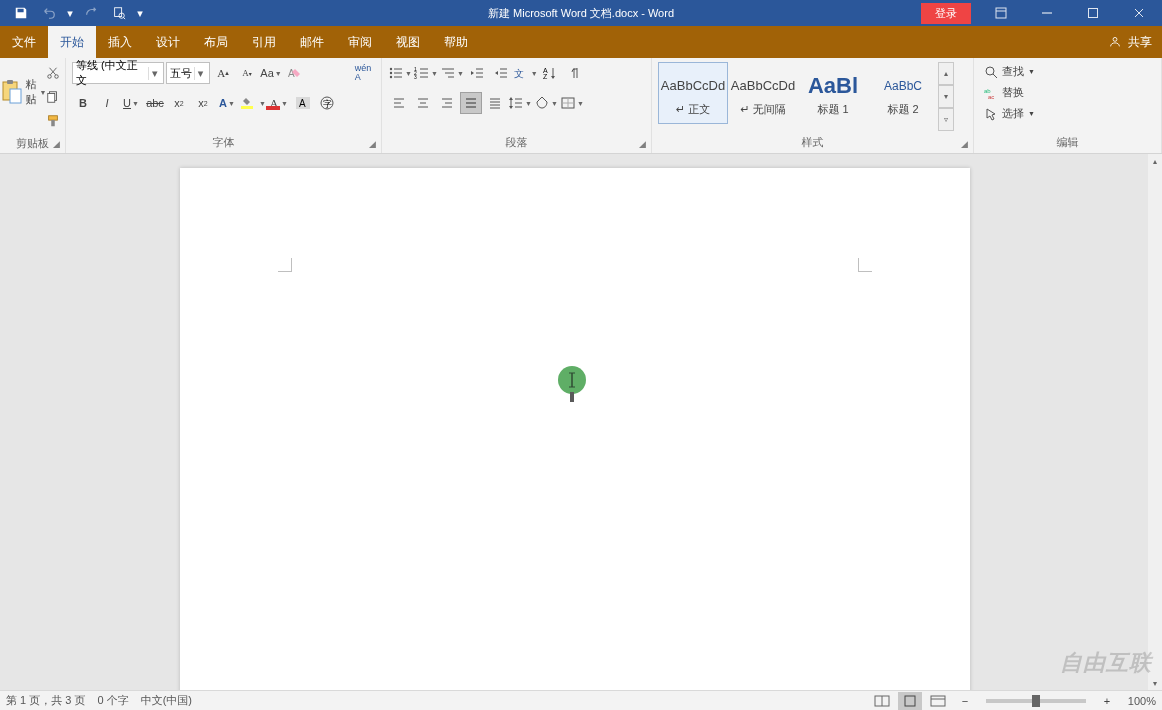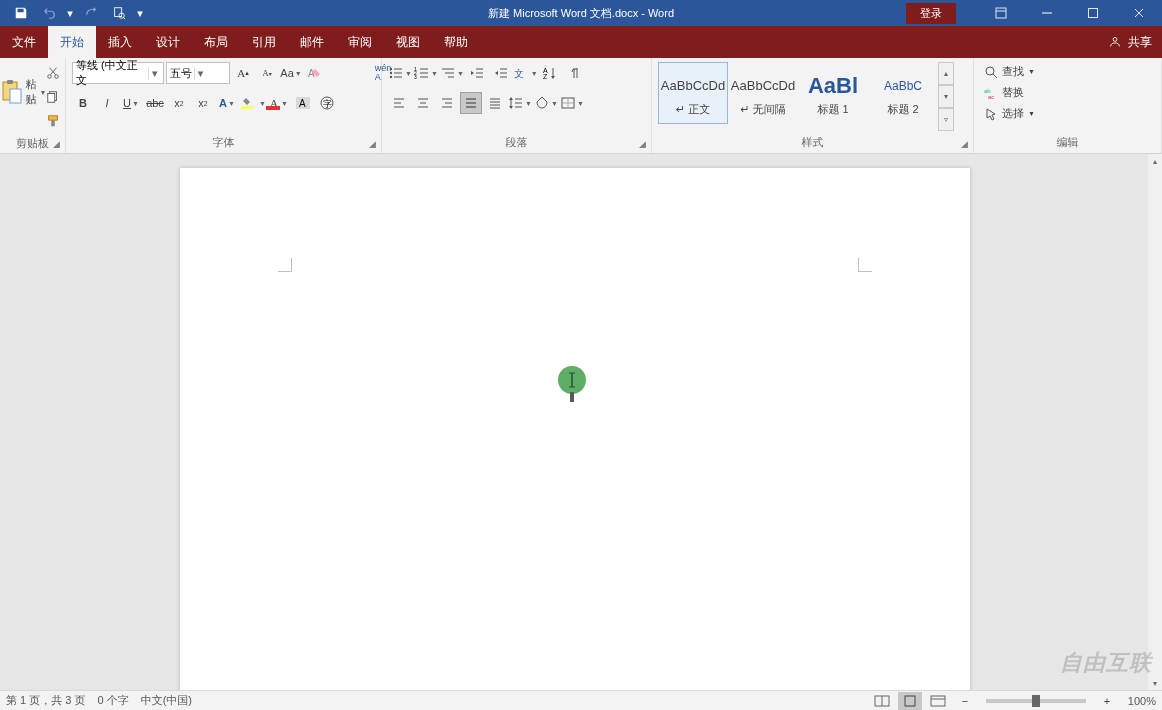--- a/index.html
+++ b/index.html
@@ -6,25 +6,25 @@
 body { width:1162px; height:710px; background:#e6e6e6; overflow:hidden; position:relative; }
 
 
 .titlebar { height:26px; background:#2b579a; display:flex; align-items:center; color:#fff; font-size:11px; }
 .qat { display:flex; align-items:center; padding-left:8px; gap:2px; }
 .qat-btn { width:26px; height:26px; display:flex; align-items:center; justify-content:center; color:#fff; }
 .qat-btn.dim { opacity:.45; }
 .qat-dd { width:12px; height:26px; display:flex; align-items:center; justify-content:center; }
 .title-text { position:absolute; left:0; right:0; text-align:center; pointer-events:none; line-height:26px; color:#fff; }
 .win-ctrls { margin-left:auto; display:flex; align-items:center; }
-.login-btn { background:#7f1d1d; padding:3px 14px; font-size:11px; margin-right:22px; }
+.login-btn { background:#ef4444; padding:3px 14px; font-size:11px; margin-right:7px; }
 .wctrl { width:46px; height:26px; display:flex; align-items:center; justify-content:center; opacity:.85; }
 
 
-.tabs { height:32px; background:#7f1d1d; display:flex; align-items:stretch; color:#fff; font-size:12px; }
+.tabs { height:32px; background:#a16207; display:flex; align-items:stretch; color:#fff; font-size:12px; }
 .tab { padding:0 12px; display:flex; align-items:center; }
 .tab.active { background:#f3f3f3; color:#2b579a; }
 .tabs-right { margin-left:auto; display:flex; align-items:center; padding-right:10px; gap:6px; }
 .tell-me { display:flex; align-items:center; gap:6px; color:#cfe0f5; font-size:12px; padding:0 8px;}
 
 
 .ribbon { height:96px; background:#f3f3f3; border-bottom:1px solid #d4d4d4; display:flex; }
 .group { border-right:1px solid #e1e1e1; padding:4px 6px 0 6px; display:flex; flex-direction:column; position:relative; }
 .group-label { font-size:11px; color:#666; text-align:center; height:22px; line-height:22px; }
 .group-body { flex:1; display:flex; align-items:flex-start; gap:2px; }
@@ -200,21 +200,21 @@
     <div class="group-launcher">◢</div>
   </div>
 
   <div class="group" style="width:316px;">
     <div class="group-body col" style="width:100%;">
       <div class="row">
         <div class="font-combo" style="width:92px;">
             <span>等线 (中文正文</span>
             <span class="caret-box">▾</span>
           </div>
-        <div class="font-combo" style="width:64px;">
+        <div class="font-combo" style="width:44px;">
             <span>五号</span>
             <span class="caret-box">▾</span>
           </div>
         <div class="rb" style="font-family:serif;">A<span style="font-size:7px;vertical-align:super;">▴</span></div>
         <div class="rb" style="font-family:serif;font-size:9px;">A<span style="font-size:6px;vertical-align:super;">▾</span></div>
         <div class="rb">Aa<span class="dd-caret">▼</span></div>
         <div class="rb">
             <svg width="16" height="14">
               <text x="1" y="11" font-size="10" fill="#888">A</text>
               <path d="M8 3l5 5-3 3-5-5z" fill="#f5a8c2"></path>

